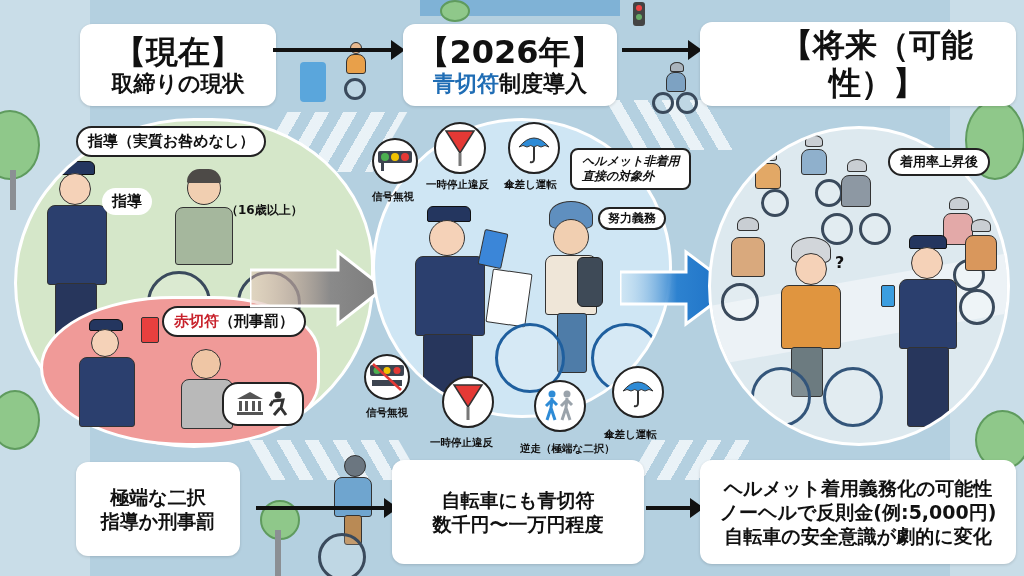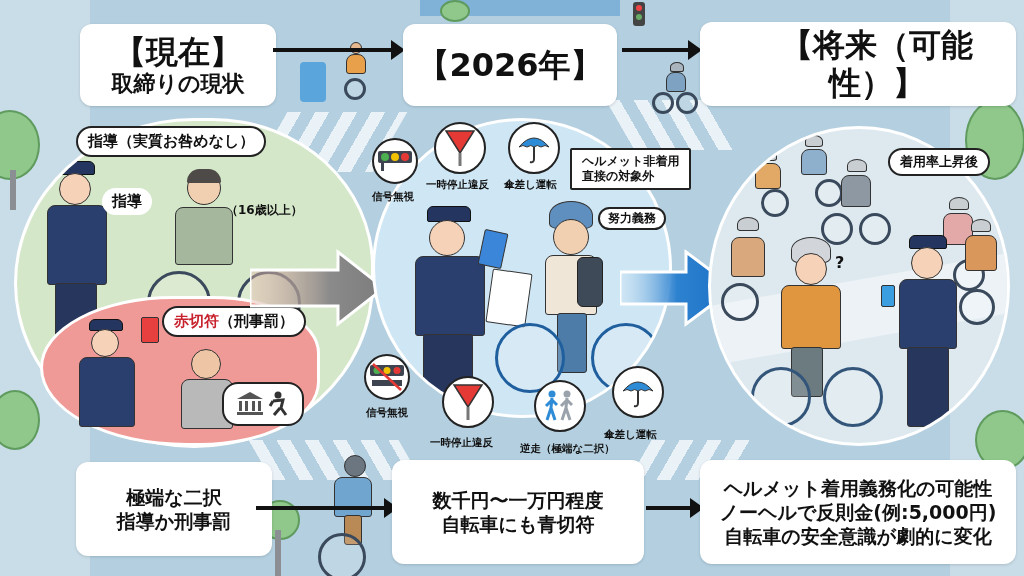--- a/index.html
+++ b/index.html
@@ -109,20 +109,23 @@
 </div>
 
 <div class="box" style="left:80px;top:24px;width:196px;height:82px;">
   <div class="l1">【現在】</div>
   <div class="l2">取締りの現状</div>
 </div>
 <div class="arrow" style="left:273px;top:48px;width:120px;"></div>
 
 <div class="box" style="left:403px;top:24px;width:214px;height:82px;">
   <div class="l1">【2026年】</div>
+  <div class="l2">
+    <span class="blue">青切符</span><span>制度導入</span>
+  </div>
 </div>
 <div class="arrow" style="left:622px;top:48px;width:68px;"></div>
 
 <div class="box" style="left:700px;top:22px;width:316px;height:84px;padding-left:38px;">
   <div class="l1">【将来（可能性）】</div>
 </div>
 
 <div class="circle c-left">
 
   <div class="person" style="left:20px;top:40px;width:80px;height:230px;">
@@ -225,21 +228,21 @@
 <div class="label" style="left:426px;top:178px;">一時停止違反</div>
 
 <div class="icon-circle" style="left:508px;top:122px;width:52px;height:52px;">
   <svg width="34" height="34" viewBox="0 0 34 34">
       <path d="M2 16 Q17 -2 32 16 Q28 13 24 16 Q20 13 17 16 Q14 13 10 16 Q6 13 2 16Z" fill="#2e8bd6" stroke="#333" stroke-width="1"></path>
       <path d="M17 16 V28 Q17 32 13 31" stroke="#333" stroke-width="2" fill="none"></path>
     </svg>
 </div>
 <div class="label" style="left:504px;top:178px;">傘差し運転</div>
 
-<div class="bubble" style="left:570px;top:148px;border-radius:2px;">
+<div class="bubble" style="left:570px;top:148px;border-radius:8px;font-style:italic;">
   <div>ヘルメット非着用</div>
   <div>直接の対象外</div>
 </div>
 <div class="bubble" style="left:598px;top:207px;padding:2px 8px;">努力義務</div>
 
 <div class="icon-circle" style="left:364px;top:354px;">
   <svg width="36" height="30" viewBox="0 0 36 30">
       <rect x="1" y="3" width="34" height="11" rx="2" fill="#3d4450"></rect>
       <circle cx="8" cy="8.5" r="3.5" fill="#4caf50"></circle>
       <circle cx="18" cy="8.5" r="3.5" fill="#f2c200"></circle>
@@ -335,29 +338,29 @@
   <div class="person" style="left:182px;top:106px;width:70px;height:200px;">
     <div class="cap" style="left:16px;top:0;width:38px;height:14px;"></div>
     <div class="head" style="left:18px;top:12px;width:32px;height:32px;"></div>
     <div class="torso" style="left:6px;top:44px;width:58px;height:70px;background:#2b3f6e;"></div>
     <div class="legs" style="left:14px;top:112px;width:42px;height:80px;background:#27365c;"></div>
     <div class="card" style="left:-12px;top:50px;width:14px;height:22px;background:#3b9ee0;"></div>
   </div>
 </div>
 <div class="bubble" style="left:888px;top:148px;font-size:13px;">着用率上昇後</div>
 
-<div class="box sm" style="left:76px;top:462px;width:196px;height:94px;">
+<div class="box sm" style="left:76px;top:462px;width:164px;height:94px;">
   <div>極端な二択</div>
   <div>指導か刑事罰</div>
 </div>
 <div class="arrow" style="left:256px;top:506px;width:130px;"></div>
 
 <div class="box sm" style="left:392px;top:460px;width:252px;height:104px;">
+  <div>自転車にも青切符</div>
   <div>数千円〜一万円程度</div>
-  <div>自転車にも青切符</div>
 </div>
 <div class="arrow" style="left:646px;top:506px;width:46px;"></div>
 
 <div class="box sm" style="left:700px;top:460px;width:316px;height:104px;">
   <div>ヘルメット着用義務化の可能性</div>
   <div>ノーヘルで反則金(例:5,000円)</div>
   <div>自転車の安全意識が劇的に変化</div>
 </div>
 
 </body></html>

